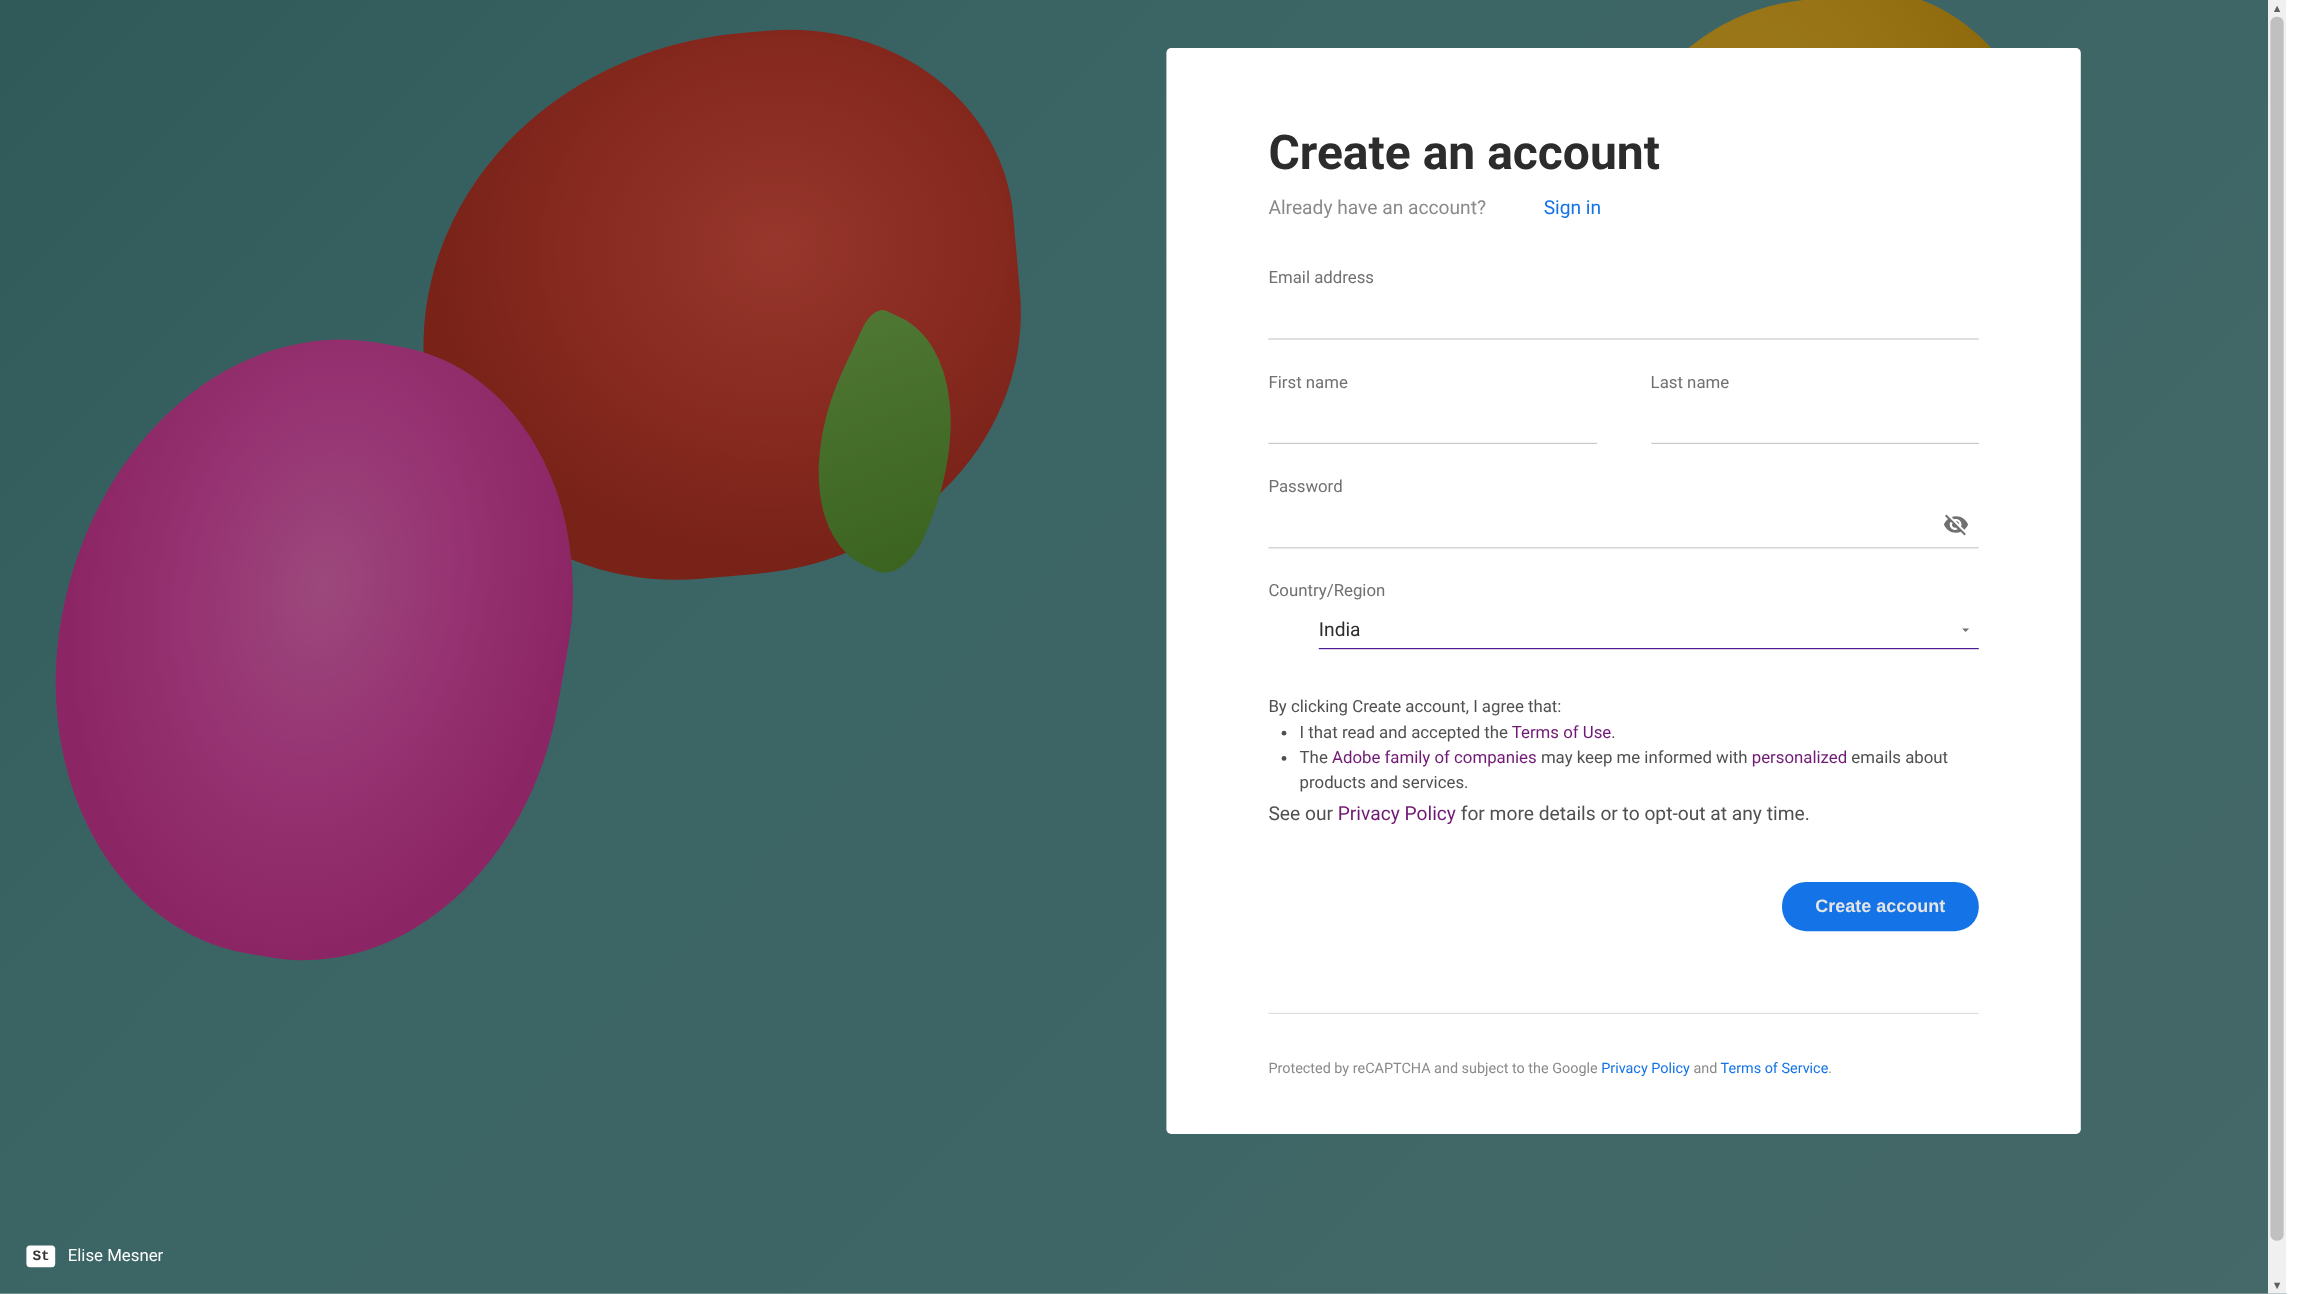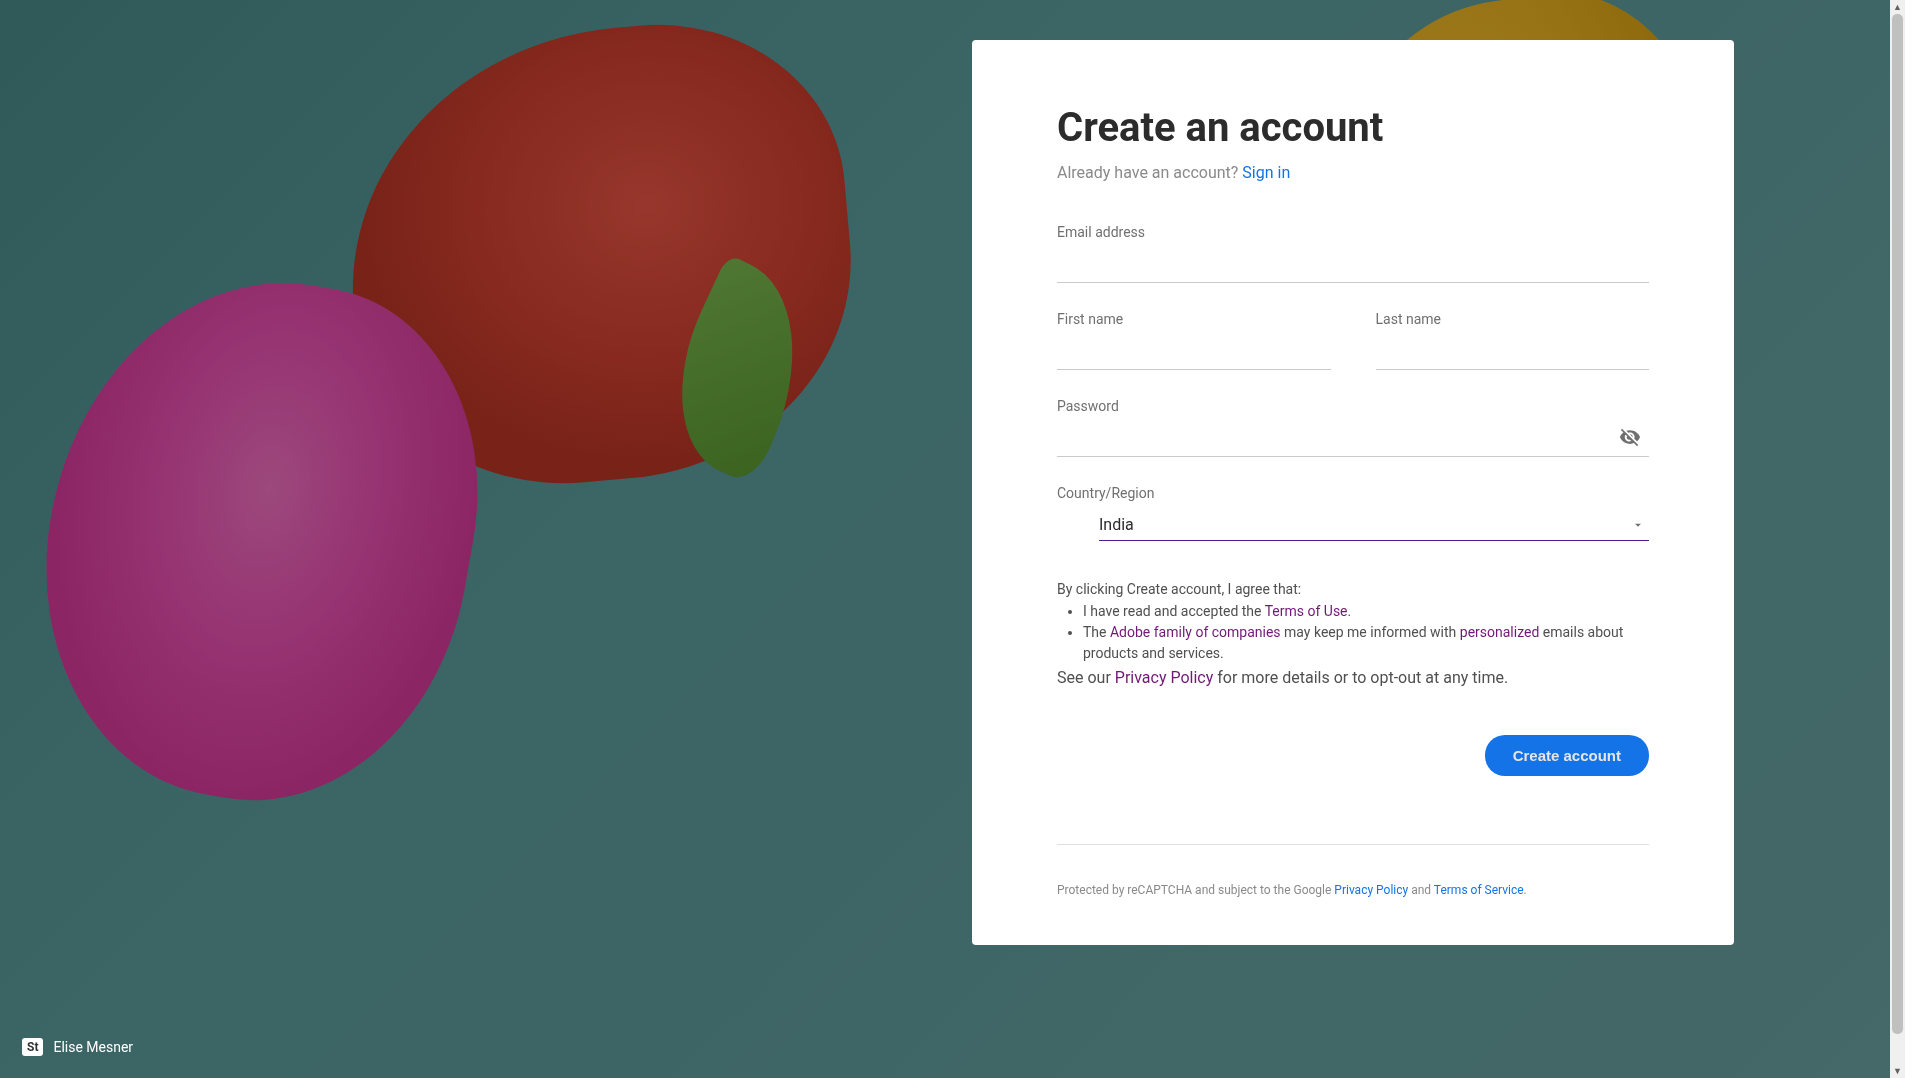--- a/index.html
+++ b/index.html
@@ -106,20 +106,21 @@
       font-size: 14px;
     }
     
     .attribution-badge {
       background: white;
       color: #333;
       padding: 2px 5px;
       border-radius: 3px;
       font-weight: bold;
       font-size: 12px;
+      font-family: Liberation Mono, monospace;
     }
     
     .card {
       position: absolute;
       top: 40px;
       left: 972px;
       width: 762px;
       background: white;
       border-radius: 4px;
       padding: 64px 85px 48px 85px;
@@ -135,20 +136,21 @@
     
     .subtitle {
       font-size: 16px;
       color: #8a8a8a;
       margin-bottom: 42px;
     }
     
     .subtitle a {
       color: #1473e6;
       text-decoration: none;
+      margin-left: 44px;
     }
     
     .form-group {
       margin-bottom: 28px;
     }
     
     .form-label {
       display: block;
       font-size: 14px;
       color: #707070;
@@ -369,21 +371,21 @@
         <svg width="14" height="14" viewBox="0 0 24 24" fill="currentColor">
           <path d="M7 10l5 5 5-5z"></path>
         </svg>
       </span>
     </div>
   </div>
 
   <p class="legal-text">By clicking Create account, I agree that:</p>
   <ul class="legal-list">
     <li>
-      <span>I have read and accepted the </span><a href="#" class="link">Terms of Use</a><span>.</span>
+      <span>I that read and accepted the </span><a href="#" class="link">Terms of Use</a><span>.</span>
     </li>
     <li>
       <span>The </span><a href="#" class="link">Adobe family of companies</a><span> may keep me informed with </span><a href="#" class="link">personalized</a><span> emails about products and services.</span>
     </li>
   </ul>
   <p class="legal-footer">
     <span>See our </span><a href="#" class="link">Privacy Policy</a><span> for more details or to opt-out at any time.</span>
   </p>
 
   <div class="button-row">

